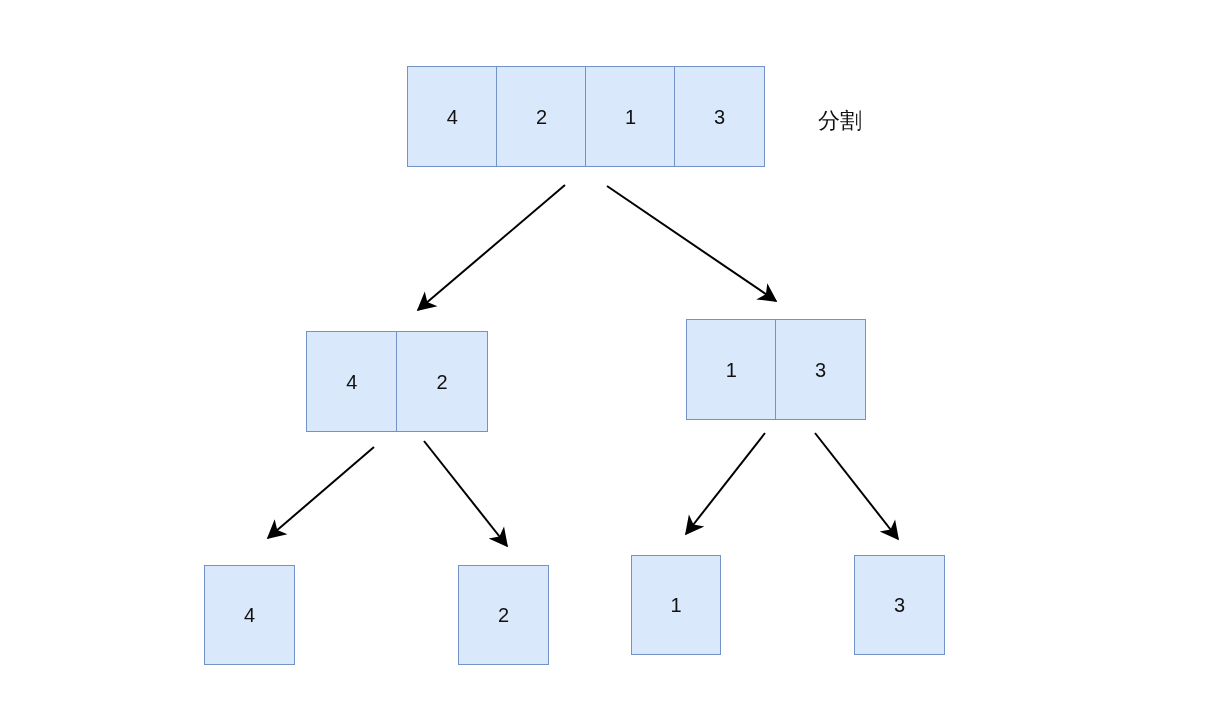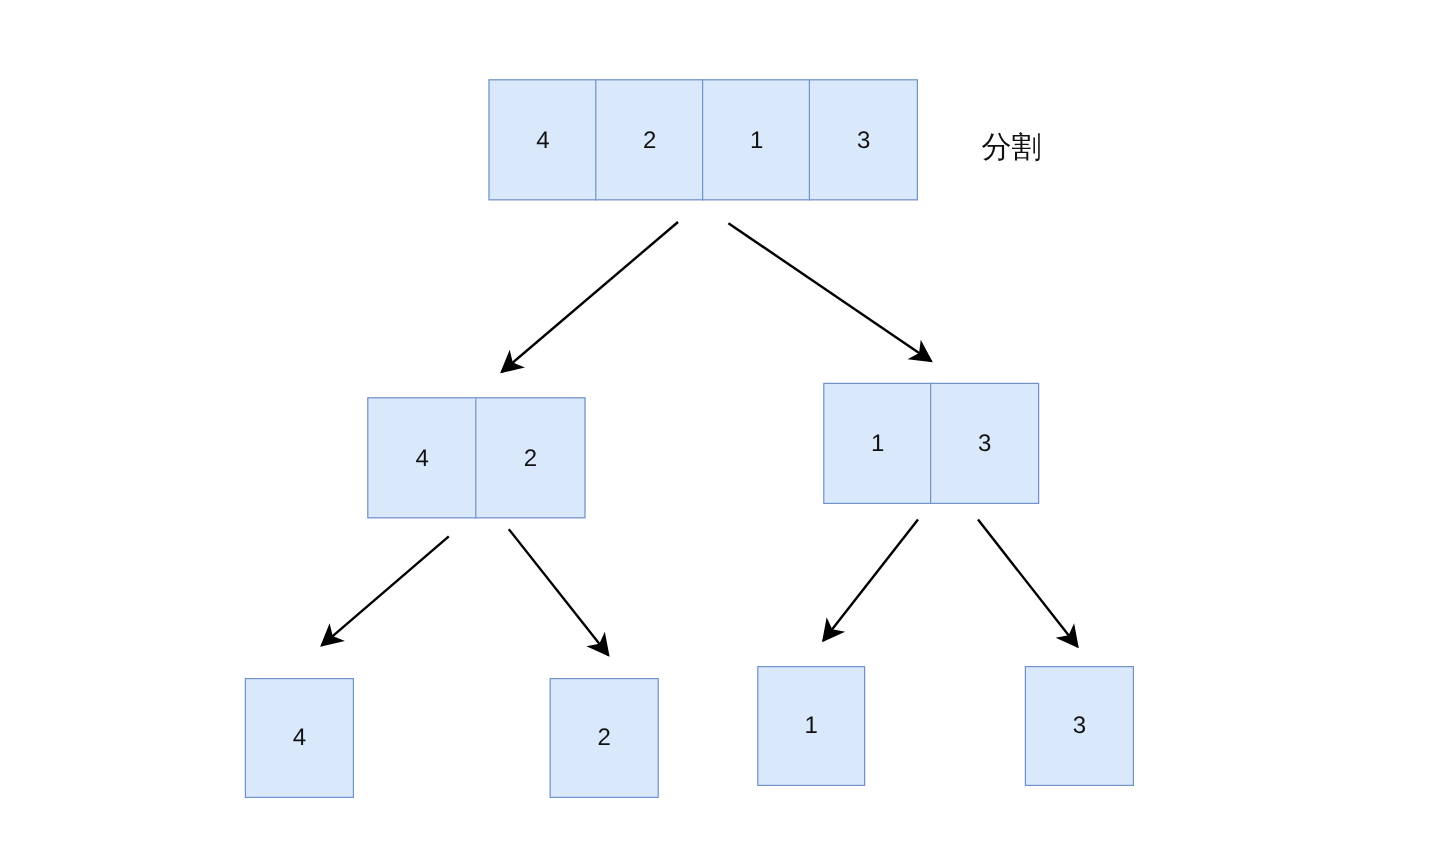--- a/index.html
+++ b/index.html
@@ -45,21 +45,21 @@
     border: 1.6px solid #7392c7;
     display: flex;
     align-items: center;
     justify-content: center;
     font-size: 20px;
     line-height: 1;
     color: #111111;
   }
   .caption {
     position: absolute;
-    font-size: 25px;
+    font-size: 22px;
     color: #111111;
     white-space: nowrap;
     font-family: "Liberation Sans", "DejaVu Sans", sans-serif;
   }
   svg.edges {
     position: absolute;
     left: 0;
     top: 0;
     width: 1210px;
     height: 718px;

